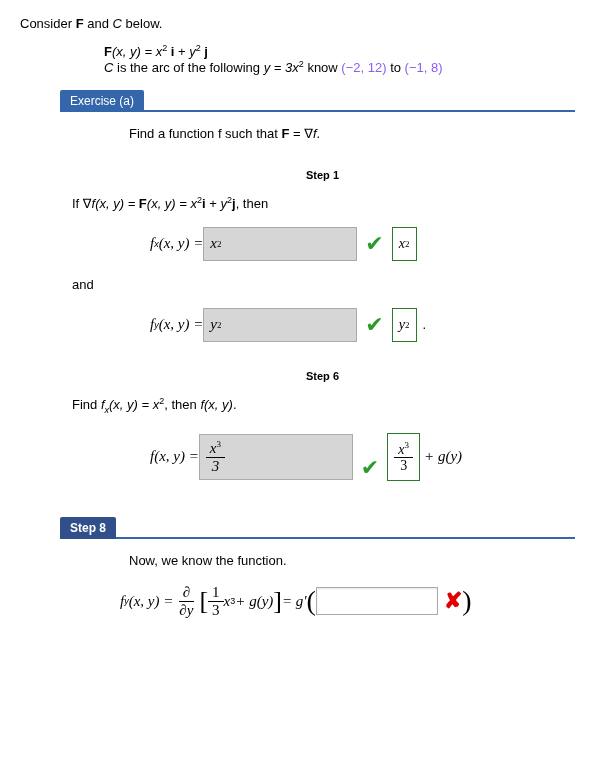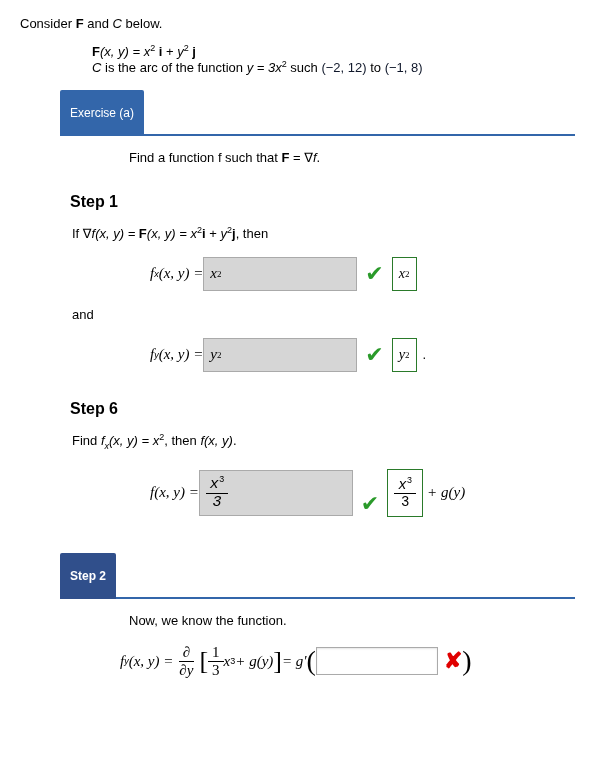--- a/index.html
+++ b/index.html
@@ -6,35 +6,35 @@
     font-family: Verdana, Arial, sans-serif;
     font-size: 13px;
     color: #000;
     margin: 0;
     padding: 16px 20px;
     width: 595px;
     box-sizing: border-box;
     background: #fff;
   }
   .intro { margin-bottom: 12px; }
-  .indent1 { margin-left: 40px; padding-left: 32px; }
+  .indent1 { margin-left: 52px; padding-left: 32px; }
   .indent2 { margin-left: 52px; }
   .italic { font-style: italic; }
   .bold { font-weight: bold; }
-  .red { color: #0f172a; }
+  .red { color: #8b5cf6; }
   .bar-row {
     margin-top: 14px;
     margin-left: 40px;
     display: flex;
     align-items: flex-end;
   }
   .bar-tab {
     background: #3366aa;
     color: #fff;
-    padding: 16px 10px;
+    padding: 4px 10px;
     font-size: 12px;
     border-top-left-radius: 2px;
     border-top-right-radius: 2px;
   }
   .bar-tab.current {
     background: #304f8b;
     font-weight: bold;
   }
   .bar-line {
     flex: 1;
@@ -44,21 +44,22 @@
   }
   .section-body {
     margin-left: 109px;
     margin-top: 14px;
   }
   .step-hd {
     font-weight: bold;
     margin-left: 50px;
     margin-top: 28px;
     margin-bottom: 14px;
-    font-size: 16px;
+    font-size: 11px;
+    text-align: center;
   }
   .math-line {
     margin-left: 70px;
     margin-top: 10px;
     display: flex;
     align-items: center;
     flex-wrap: nowrap;
   }
   .sub { font-size: 9px; vertical-align: sub; font-style: italic; }
   .sup { font-size: 9px; vertical-align: super; }
@@ -93,21 +94,21 @@
     color: #e00000;
     font-size: 22px;
     font-weight: bold;
     margin-left: 6px;
   }
   .frac {
     display: inline-flex;
     flex-direction: column;
     align-items: center;
     vertical-align: middle;
-    font-family: Liberation Mono, monospace;
+    font-family: Liberation Serif, serif;
   }
   .frac .num { border-bottom: 1px solid #000; padding: 0 4px; }
   .frac .den { padding: 0 4px; }
   .serif { font-family: 'Times New Roman', serif; font-size: 15px; }
   .input-blank {
     background: #fff;
     border: 1px solid #aaa;
     height: 26px;
     width: 120px;
     display: inline-block;
@@ -126,21 +127,21 @@
   <span> and </span>
   <span class="italic">C</span>
   <span> below.</span>
 </div>
 
 <div class="indent1" style="margin-top:6px">
   <span class="bold">F</span><span class="italic">(x, y) = </span><span class="italic">x</span><span class="sup">2</span><span class="bold"> i</span><span> + </span><span class="italic">y</span><span class="sup">2</span><span class="bold"> j</span>
 </div>
 
 <div class="indent1">
-  <span class="italic">C</span><span> is the arc of the function  </span><span class="italic">y = 3x</span><span class="sup">2</span><span> such </span><span class="red">(−2, 12)</span><span> to </span><span class="red">(−1, 8)</span>
+  <span class="italic">C</span><span> is the arc of the following  </span><span class="italic">y = 3x</span><span class="sup">2</span><span> know </span><span class="red">(−2, 12)</span><span> to </span><span class="red">(−1, 8)</span>
 </div>
 
 <div class="bar-row">
   <div class="bar-tab">Exercise (a)</div>
   <div class="bar-line"></div>
 </div>
 
 <div class="section-body">
   <span>Find a function f such that </span><span class="bold">F</span><span> = ∇</span><span class="italic">f</span><span>.</span>
 </div>
@@ -202,21 +203,21 @@
   <span class="result-box" style="height:40px">
     <span class="frac">
       <span class="num"><span class="italic">x</span><span class="sup">3</span></span>
       <span class="den">3</span>
     </span>
   </span>
   <span class="italic serif" style="margin-left:4px"> + g(y)</span>
 </div>
 
 <div class="bar-row" style="margin-top:36px">
-  <div class="bar-tab current">Step 2</div>
+  <div class="bar-tab current">Step 8</div>
   <div class="bar-line"></div>
 </div>
 
 <div class="section-body">Now, we know the function.</div>
 
 <div class="math-line" style="margin-left:100px;margin-top:16px">
   <span class="italic serif">f</span>
     <span class="sub">y</span>
     <span class="italic serif">(x, y) = </span>
   <span class="frac serif" style="margin:0 2px">

